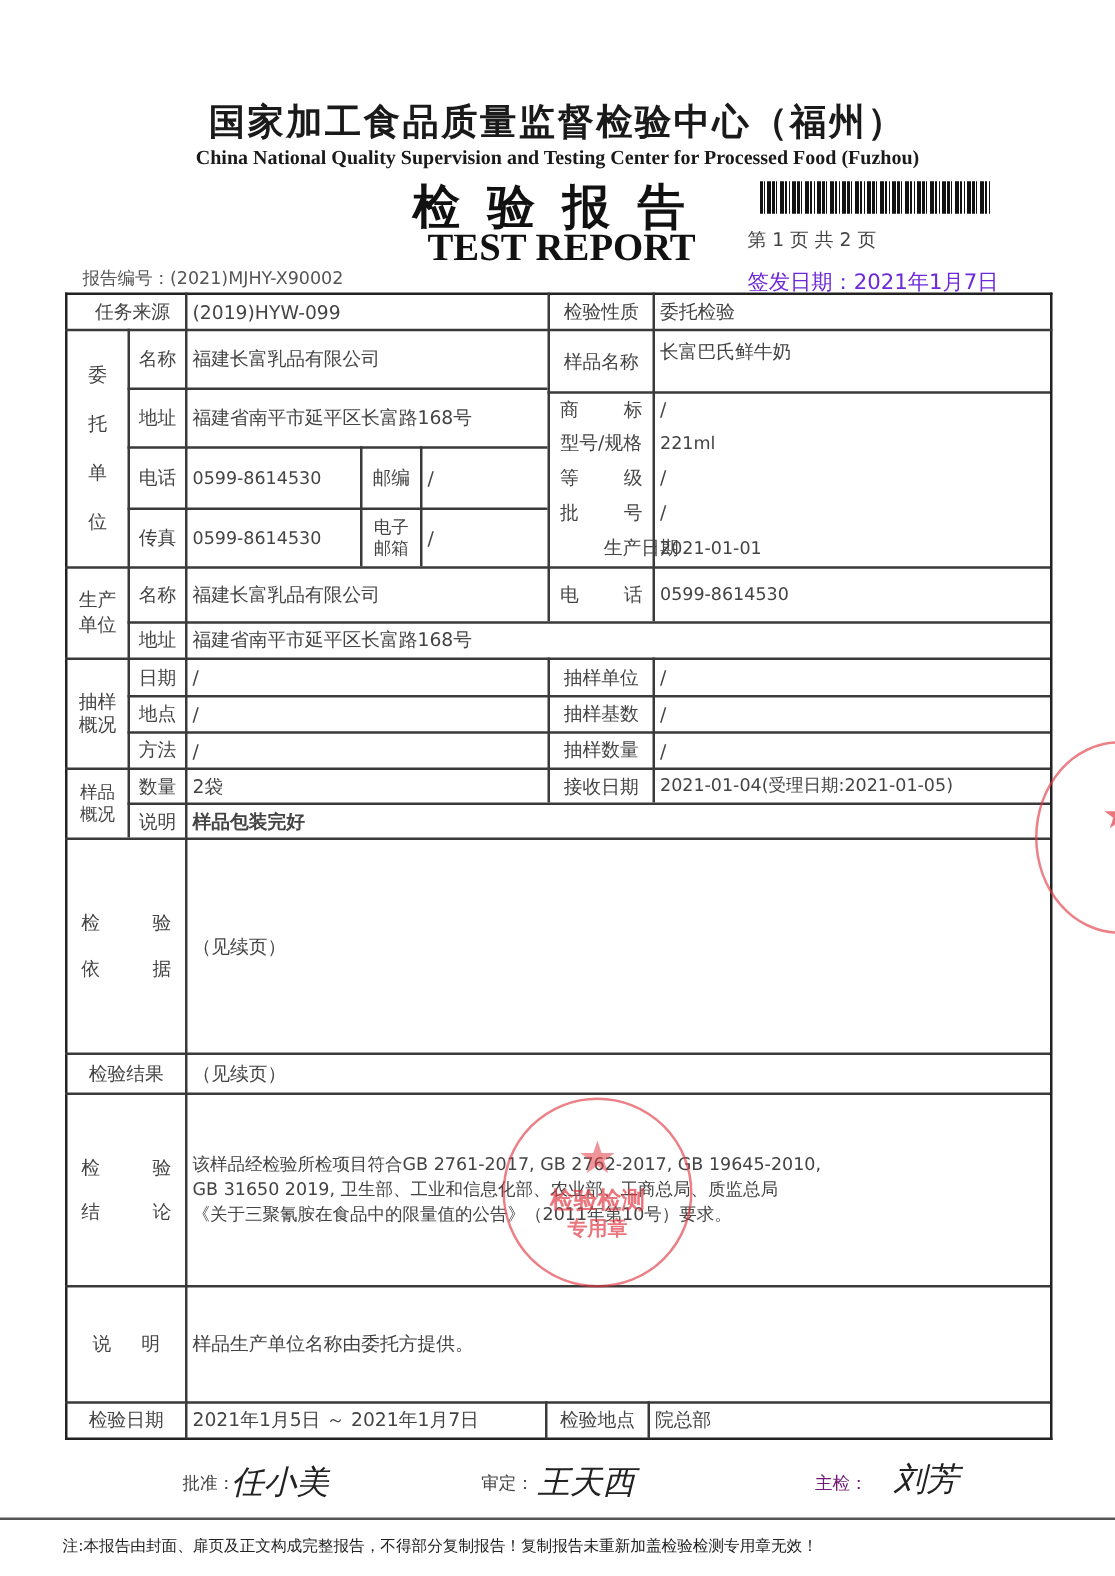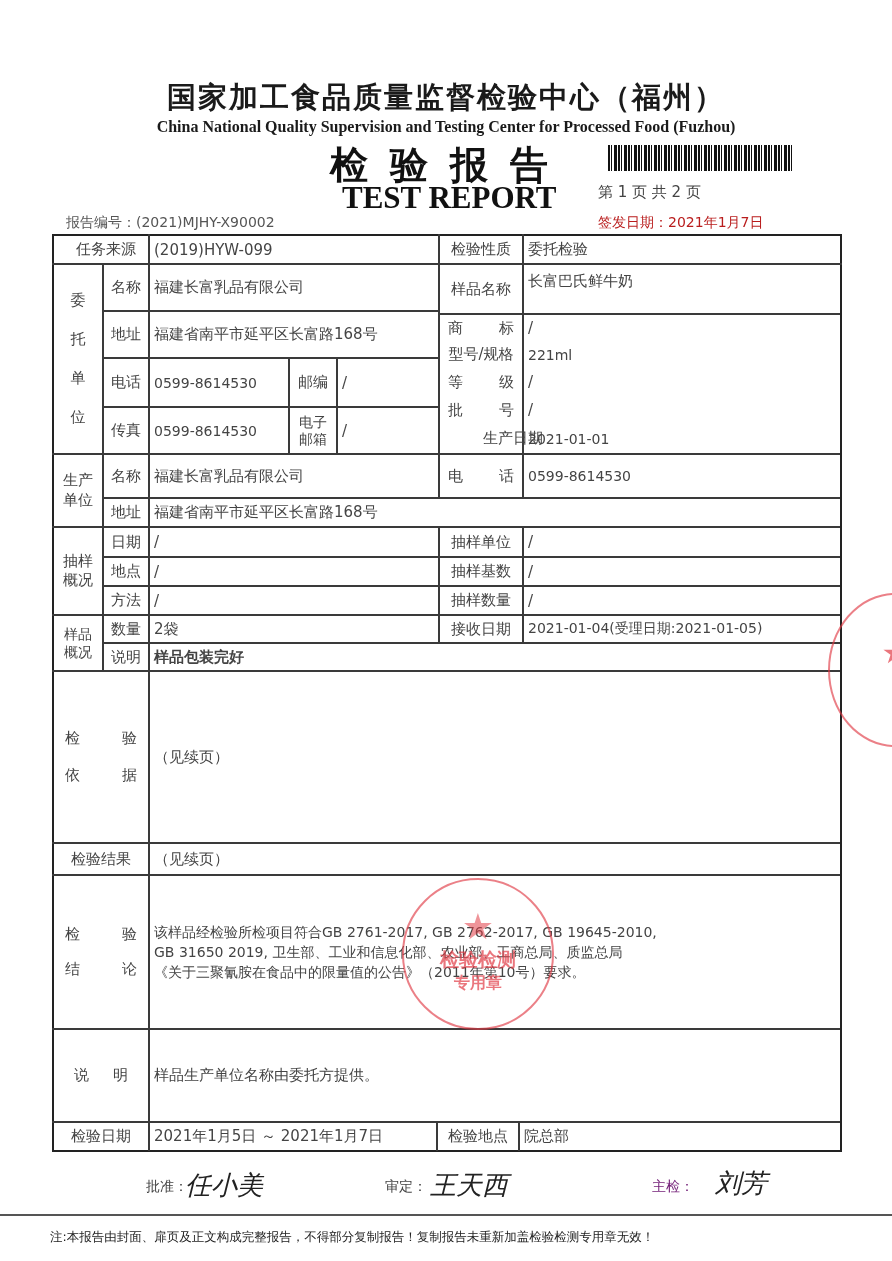--- a/index.html
+++ b/index.html
@@ -10,21 +10,21 @@
               font-size: 29px; font-weight: bold; color: #1a1a1a; letter-spacing: 2px; }
   .title-en { left: 0; width: 892px; top: 118px; text-align: center; font-family: "Liberation Serif", serif;
               font-size: 16px; font-weight: bold; color: #1a1a1a; }
   .report-cn { left: 330px; top: 140px; font-family: "DejaVu Serif", serif; font-size: 38px; font-weight: bold;
                letter-spacing: 22px; color: #111; }
   .report-en { left: 342px; top: 180px; font-family: "Liberation Serif", serif; font-size: 31px; font-weight: bold; color: #111; }
   .barcode { left: 608px; top: 145px; width: 184px; height: 26px;
              background: repeating-linear-gradient(90deg, #111 0 2px, #fff 2px 3px, #111 3px 4px, #fff 4px 6px, #111 6px 9px, #fff 9px 10px); }
   .page-info { left: 598px; top: 183px; font-size: 15px; color: #444; font-family: "DejaVu Sans", sans-serif; }
   .report-no { left: 66px; top: 214px; font-size: 14px; color: #555; }
-  .issue-date { left: 598px; top: 214px; font-size: 14px; color: #b91c1c; }
+  .issue-date { left: 598px; top: 214px; font-size: 17px; color: #6d28d9; }
 
   .line { position: absolute; background: #3a3a3a; }
   .h { height: 1.5px; }
   .v { width: 1.5px; }
   .thick { background: #222; }
   .cell { position: absolute; font-size: 15px; color: #444; display: flex; align-items: center; white-space: nowrap; }
   .lbl { justify-content: center; }
   .val { padding-left: 4px; }
   .small { font-size: 14px; }
   .vertical { flex-direction: column; justify-content: center; line-height: 1.5; }

